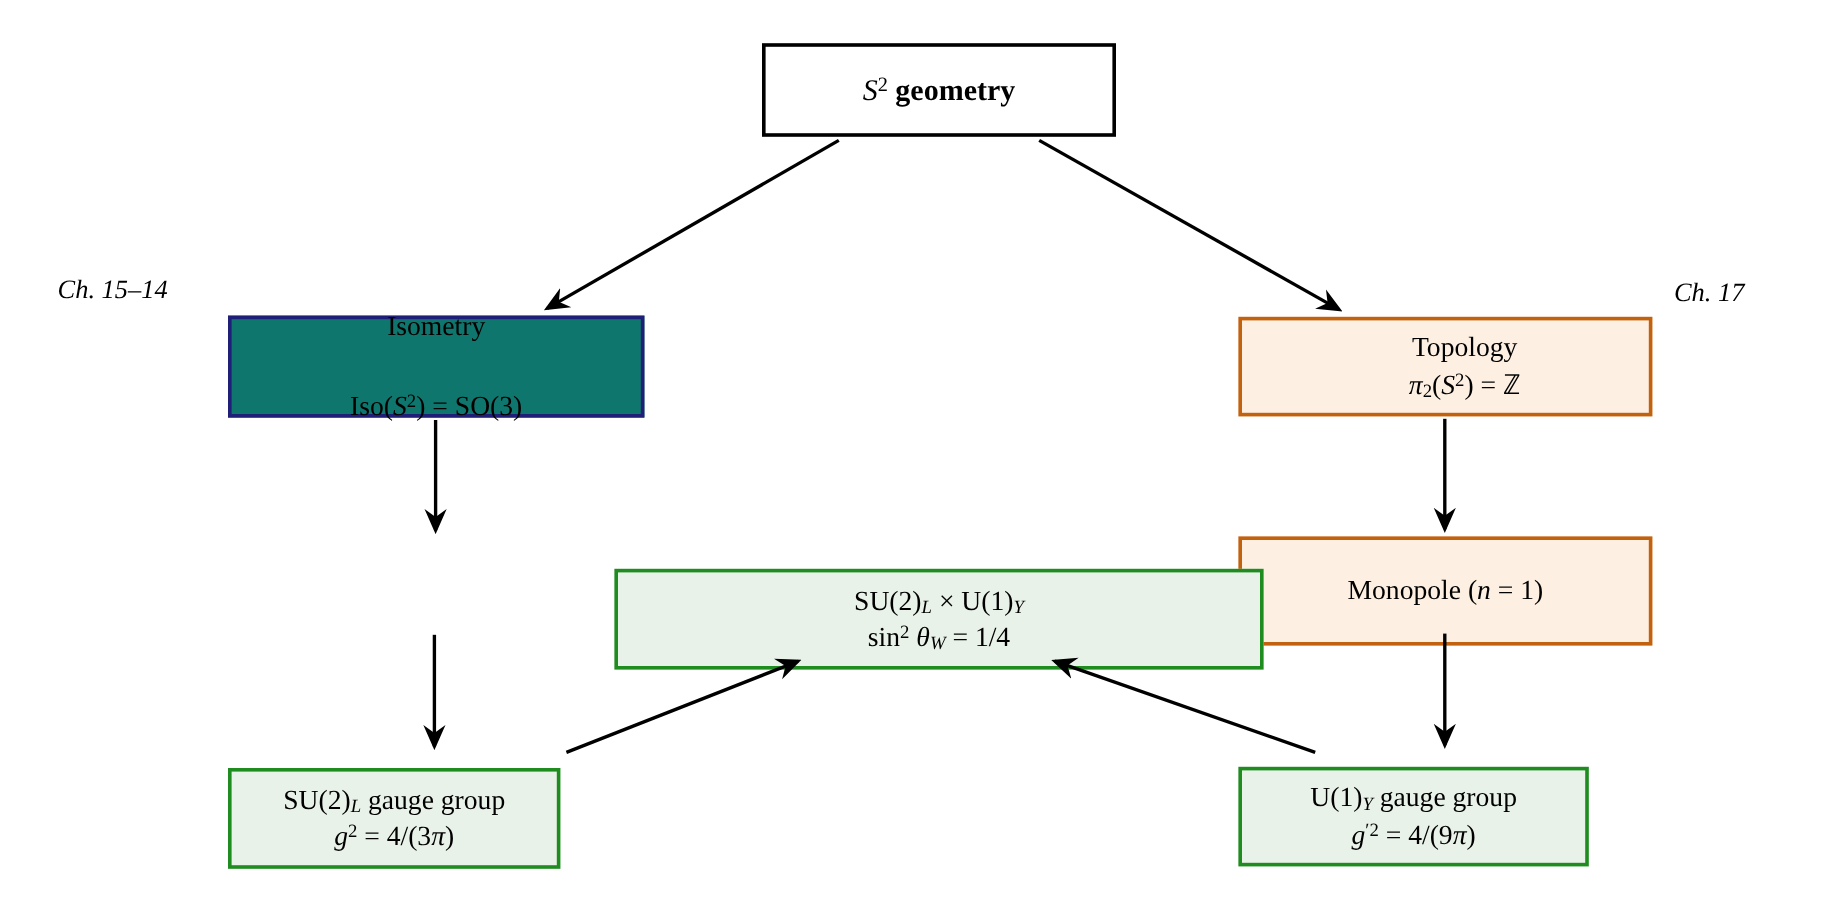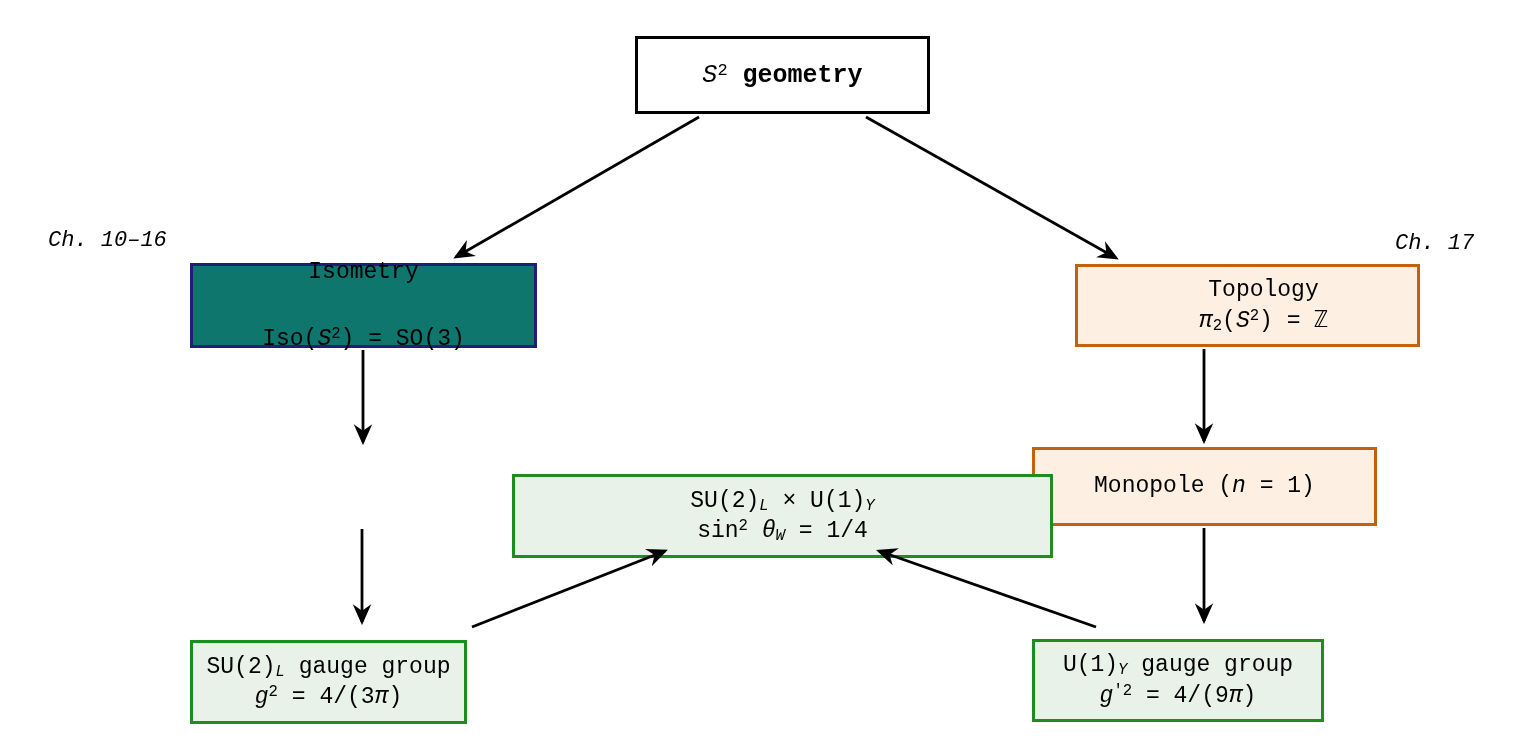--- a/index.html
+++ b/index.html
@@ -1,18 +1,18 @@
 <!DOCTYPE html>
 <html><head>
 <meta charset="utf-8">
 <style>
   html,body{margin:0;padding:0;background:#ffffff;}
   .canvas{
     position:relative;width:1524px;height:748px;background:#ffffff;
-    font-family:Liberation Mono, monospace;color:#000;overflow:hidden;
+    font-family:Liberation Serif, serif;color:#000;overflow:hidden;
   }
   .node{
     position:absolute;box-sizing:border-box;
     display:flex;flex-direction:column;justify-content:center;align-items:center;
     text-align:center;font-size:23px;line-height:1.32;z-index:2;
   }
   .node.plain {background:#ffffff;border:3px solid #000000;font-size:25px;}
   .node.blue  {background:#0f766e;border:3px solid #1f1f77;gap:36px;}
   .node.orange{background:#fdefe1;border:3px solid #c2610e;}
   .node.green {background:#e9f2e9;border:3px solid #1e8c1e;margin-top:12px;}
@@ -44,35 +44,35 @@
     <line class="edge" x1="362" y1="529" x2="362" y2="622" marker-end="url(#ah)"></line>
     <line class="edge" x1="1204" y1="528" x2="1204" y2="621" marker-end="url(#ah)"></line>
     <line class="edge" x1="472" y1="627" x2="665" y2="551" marker-end="url(#ah)"></line>
     <line class="edge" x1="1096" y1="627" x2="879" y2="551" marker-end="url(#ah)"></line>
   </svg>
 
   <div class="node plain" style="left:635px;top:36px;width:295px;height:78px;">
     <div><span class="mi">S</span><sup>2</sup> <b>geometry</b></div>
   </div>
 
-  <div class="side-label" style="left:48px;top:228px;">Ch. 10–16</div>
+  <div class="side-label" style="left:48px;top:228px;">Ch. 15–14</div>
   <div class="side-label" style="left:1395px;top:231px;">Ch. 17</div>
 
   <div class="node blue" style="left:190px;top:263px;width:347px;height:85px;">
     <div>Isometry</div>
     <div>Iso(<span class="mi">S</span><sup>2</sup>) = SO(3)</div>
   </div>
 
-  <div class="node orange" style="left:1075px;top:264px;width:345px;height:83px;padding-left:32px;">
+  <div class="node orange" style="left:1032px;top:264px;width:345px;height:83px;padding-left:32px;">
     <div>Topology</div>
     <div><span class="mi">π</span><sub>2</sub>(<span class="mi">S</span><sup>2</sup>) = ℤ</div>
   </div>
 
 
-  <div class="node orange" style="left:1032px;top:447px;width:345px;height:79px;">
+  <div class="node orange" style="left:1032px;top:447px;width:345px;height:91px;">
     <div>Monopole (<span class="mi">n</span> = 1)</div>
   </div>
 
   <div class="node green front" style="left:512px;top:462px;width:541px;height:84px;">
     <div>SU(2)<sub><span class="mi">L</span></sub> × U(1)<sub><span class="mi">Y</span></sub></div>
     <div>sin<sup>2</sup> <span class="mi">θ</span><sub><span class="mi">W</span></sub> = 1/4</div>
   </div>
 
   <div class="node green" style="left:190px;top:628px;width:277px;height:84px;">
     <div>SU(2)<sub><span class="mi">L</span></sub> gauge group</div>

